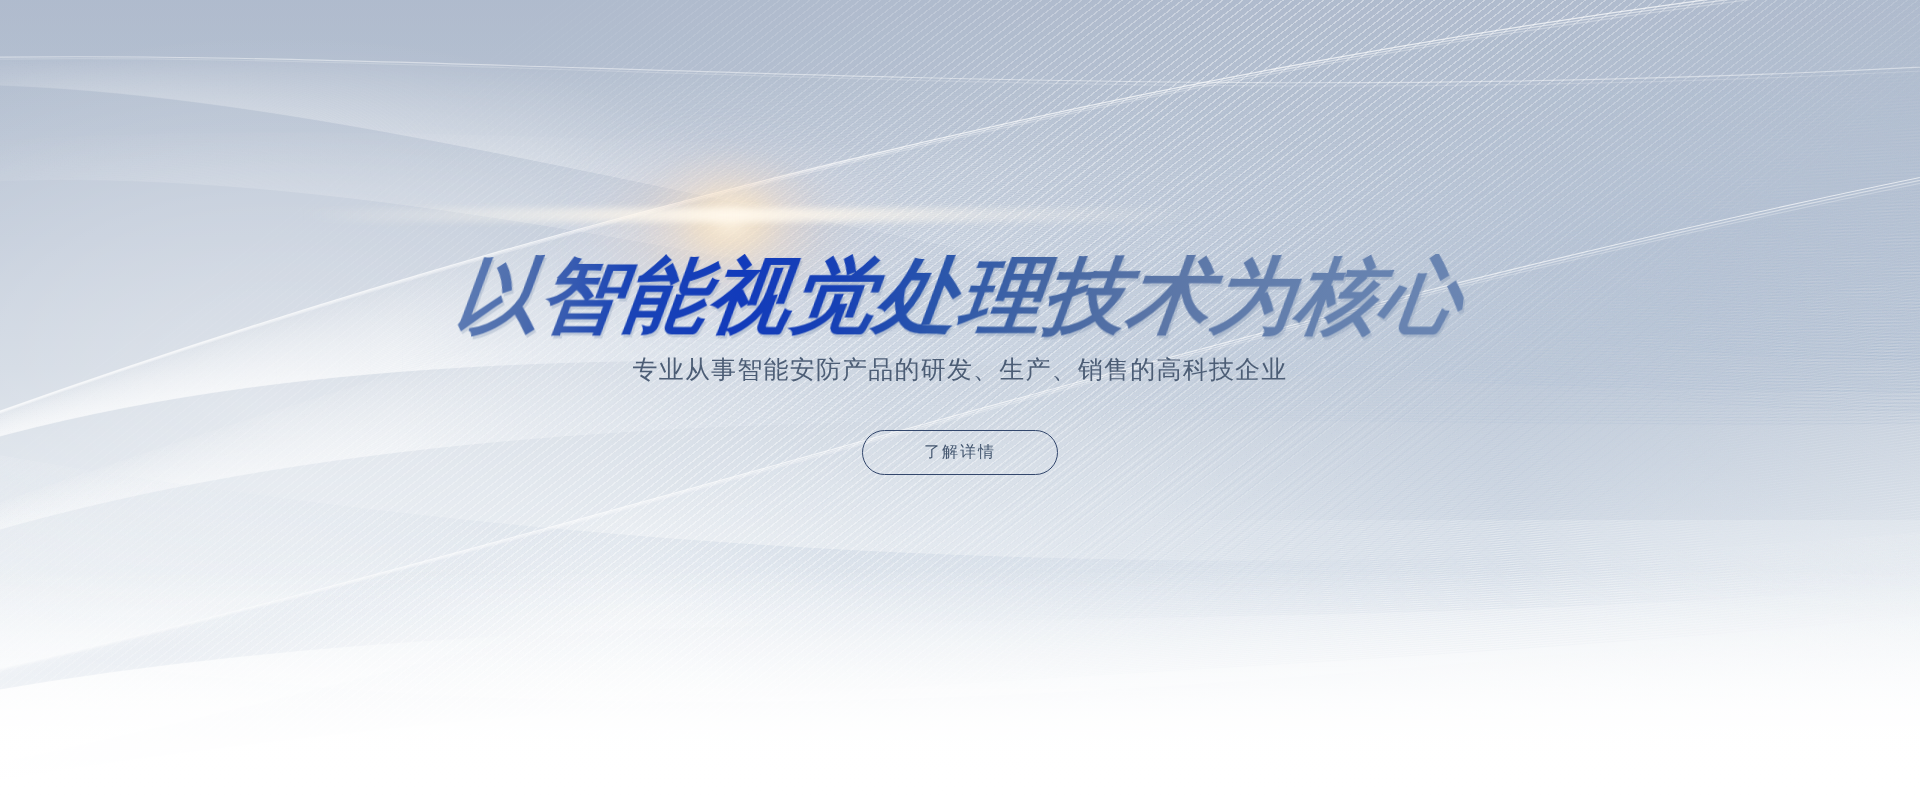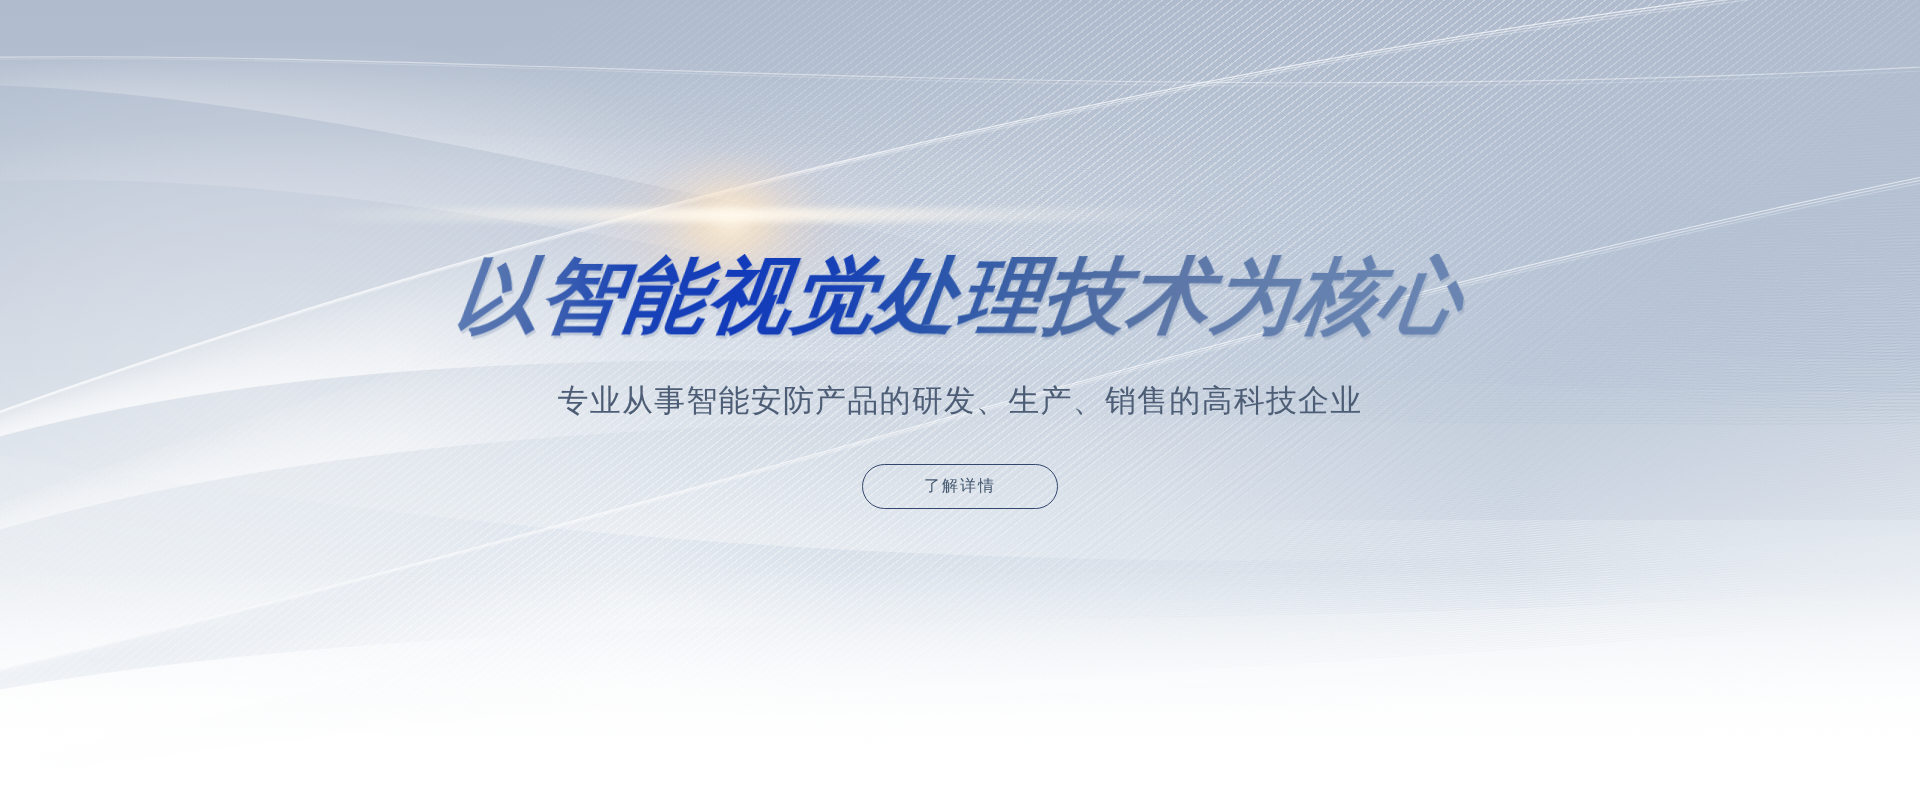--- a/index.html
+++ b/index.html
@@ -160,22 +160,22 @@
     -webkit-background-clip:text;
     background-clip:text;
     color:transparent;
     -webkit-text-fill-color:transparent;
     text-shadow:none;
     transform:skewX(-7deg);
     filter:drop-shadow(2px 3px 0 rgba(120,140,172,.28));
   }
 
   .subtitle {
-    margin-top:45px;
-    font-size:31px;
+    margin-top:18px;
+    font-size:25px;
     line-height:1.2;
     letter-spacing:1.2px;
     color:#4c5d75;
     white-space:nowrap;
     font-family:"DejaVu Sans","Liberation Sans",sans-serif;
   }
 
   .cta {
     margin-top:45px;
     width:196px; height:45px;

